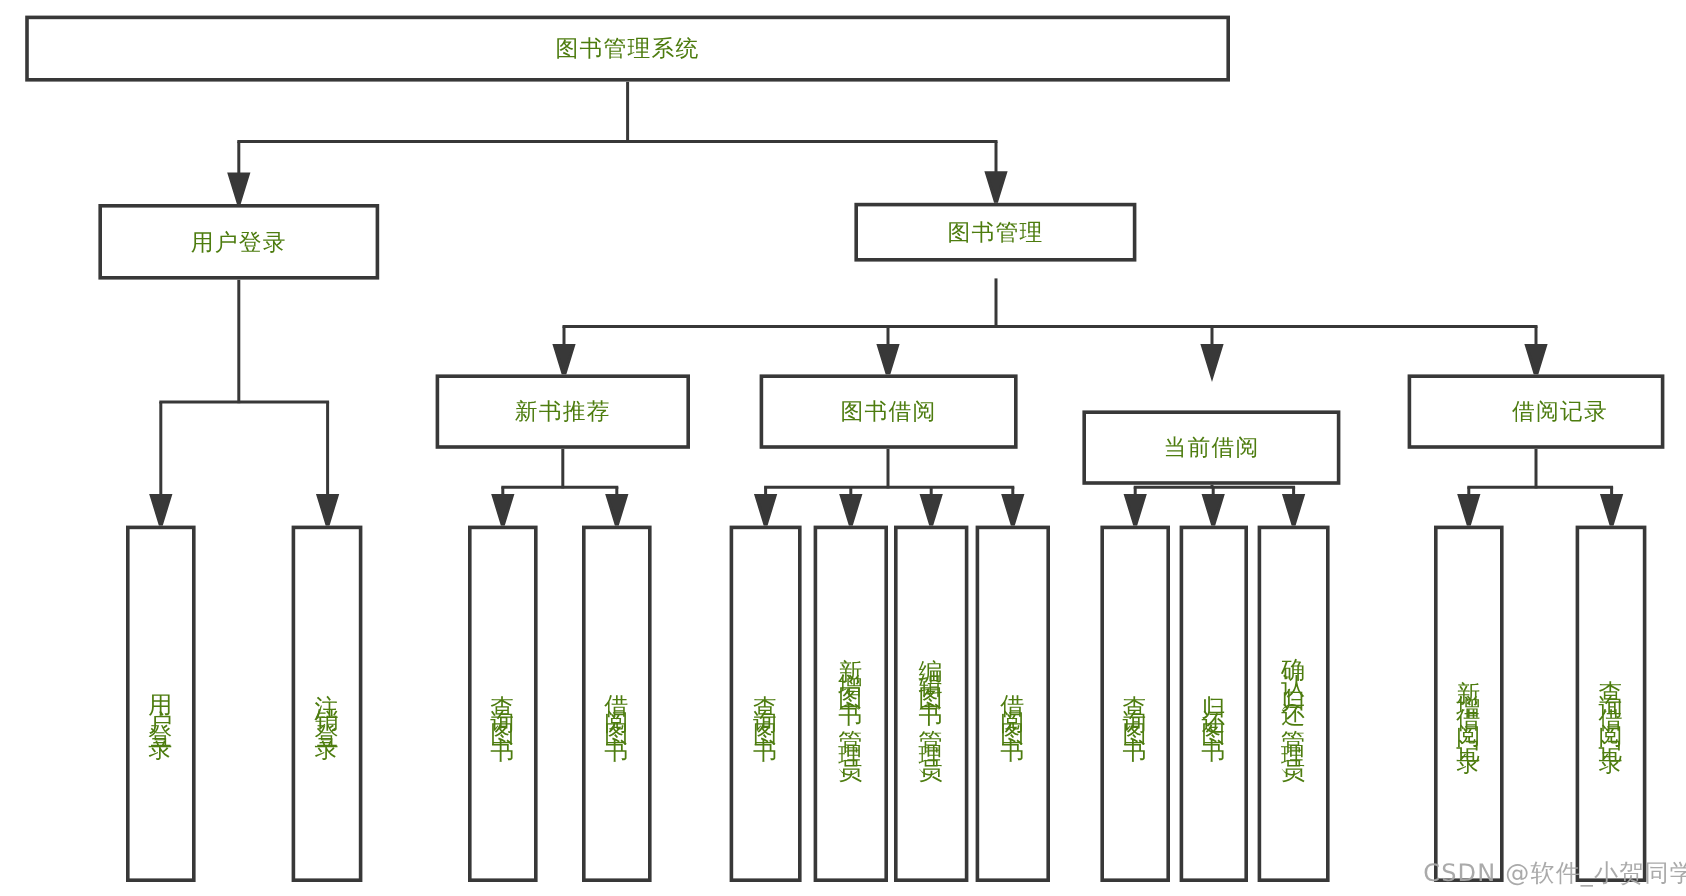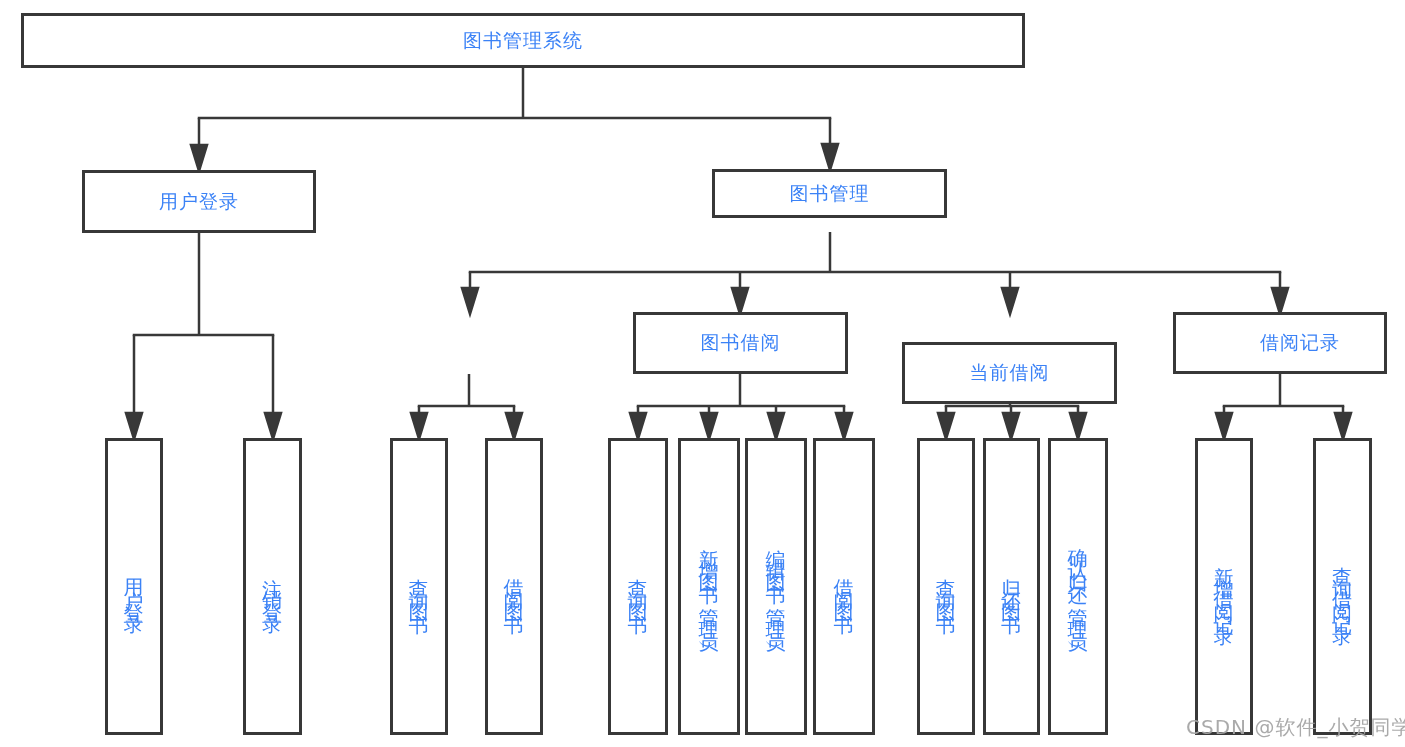--- a/index.html
+++ b/index.html
@@ -18,21 +18,21 @@
     z-index: 1;
   }
   .box {
     position: absolute;
     box-sizing: border-box;
     border: 3px solid #383838;
     background: #ffffff;
     display: flex;
     align-items: center;
     justify-content: center;
-    color: #3b82f6;
+    color: #4d7c0f;
     z-index: 2;
     text-align: center;
   }
   .hbox {
     font-size: 19px;
     letter-spacing: 1px;
     white-space: nowrap;
   }
   .vbox {
     writing-mode: vertical-rl;
@@ -141,20 +141,21 @@
       <line x1="1343" y1="406" x2="1343" y2="418"></line>
       <polygon points="1335,413 1351,413 1343,439"></polygon>
     </g>
   </svg>
 
   <div class="box hbox n-root">图书管理系统</div>
 
   <div class="box hbox n-user">用户登录</div>
   <div class="box hbox n-book">图书管理</div>
 
+  <div class="box hbox n-newrec">新书推荐</div>
   <div class="box hbox n-borrow">图书借阅</div>
   <div class="box hbox n-current">当前借阅</div>
   <div class="box hbox n-records">借阅记录</div>
 
   <div class="box vbox leaf l-1">用户登录</div>
   <div class="box vbox leaf l-2">注销登录</div>
 
   <div class="box vbox leaf l-3">查询图书</div>
   <div class="box vbox leaf l-4">借阅图书</div>
 

